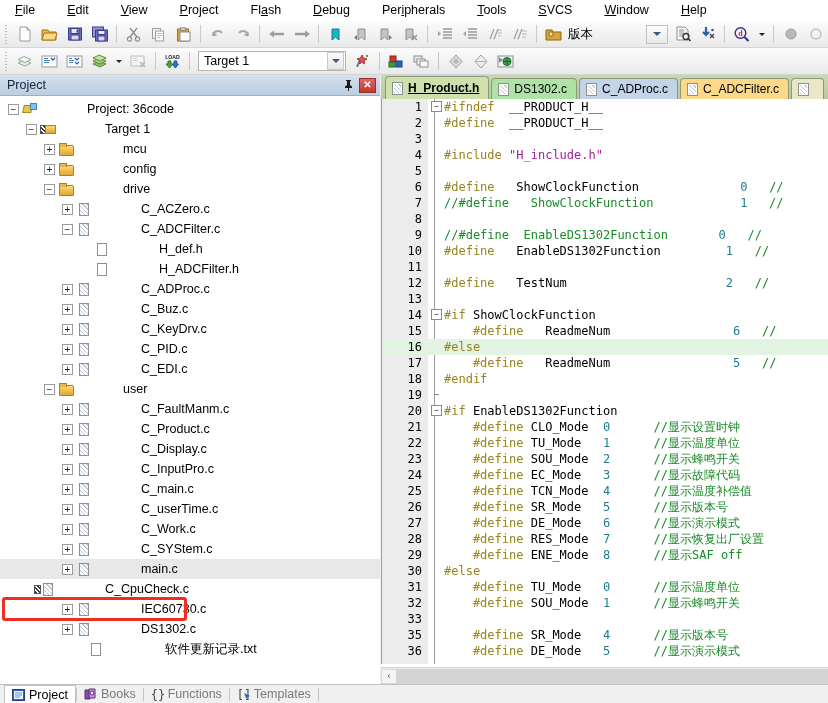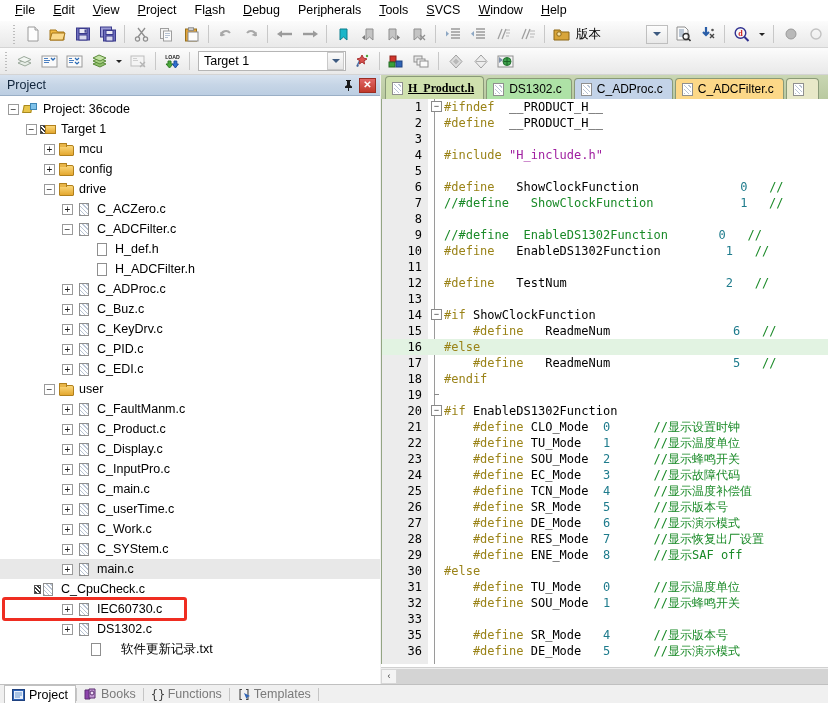--- a/index.html
+++ b/index.html
@@ -14,37 +14,38 @@
   }
   #app { position: relative; width: 828px; height: 703px; background: #f0f0f0; }
 
   
   .menubar {
     position: absolute; top: 0; left: 0; width: 828px; height: 21px;
     background: #ffffff;
     display: flex; align-items: center;
     padding-left: 6px;
     border-bottom: 1px solid #ffffff;
+    gap: 14px;
   }
   .menu-item {
     padding: 2px 9px 2px 9px;
     font-size: 12.5px; color: #000;
     white-space: nowrap;
     cursor: default;
   }
   .menu-item .u { text-decoration: underline; }
 
   
   .toolbar {
     position: absolute; left: 0; width: 828px;
     background: linear-gradient(to bottom, #fcfcfc 0%, #f2f2f2 50%, #e9e9e9 100%);
     border-bottom: 1px solid #d4d4d4;
     display: flex; align-items: center;
   }
-  #toolbar1 { top: 21px; height: 27px; padding-left: 8px; }
+  #toolbar1 { top: 21px; height: 27px; }
   #toolbar2 { top: 48px; height: 27px; }
   .tb-grip {
     width: 7px; height: 19px; margin: 0 2px 0 3px;
     background-image: repeating-linear-gradient(to bottom, #bdbdbd 0 1px, transparent 1px 3px);
     background-size: 2px 100%; background-repeat: no-repeat;
     background-position: 2px 0;
   }
   .tb-btn {
     width: 23px; height: 22px;
     display: flex; align-items: center; justify-content: center;
@@ -119,21 +120,21 @@
     font-size: 12.5px; white-space: nowrap; position: relative;
   }
   .tnode .expander {
     width: 11px; height: 11px; margin-right: 3px;
     border: 1px solid #9a9a9a; background: #fff;
     display:flex;align-items:center;justify-content:center;
     font-size: 10px; line-height: 9px; color: #1a1a1a;
     flex: 0 0 auto;
   }
   .tnode .expander.none { border: none; background: transparent; }
-  .tnode .tlabel { padding-left: 4px; }
+  .tnode .tlabel { padding-left: 4px; margin-left: 44px; }
   .tnode.sel-gray { background: #e8e8e8; }
 
   .ico-proj, .ico-tgt, .ico-folder, .ico-cfile, .ico-hfile {
     width: 16px; height: 15px; flex: 0 0 auto; position: relative; margin-right: 1px;
   }
   .ico-folder::before {
     content:""; position:absolute; left:1px; top:3px; width:13px; height:9px;
     background: linear-gradient(to bottom,#fbd77a,#e3a72f);
     border: 1px solid #b1801c; border-radius: 1px 2px 1px 1px;
   }
@@ -171,21 +172,21 @@
     padding-left: 4px;
     overflow: hidden;
   }
   .tab {
     height: 21px; margin-right: 2px; padding: 0 9px 0 6px;
     display: flex; align-items: center; gap: 5px;
     border: 1px solid #8a9a78; border-bottom: none;
     border-radius: 4px 4px 0 0;
     font-size: 12px; white-space: nowrap;
   }
-  .tab.active { height: 23px; font-weight: bold; font-family: Liberation Serif, serif; }
+  .tab.active { height: 23px; font-weight: bold; }
   .tab .tab-label.active-underline { text-decoration: underline; }
   .tab-ico {
     width: 11px; height: 13px; background:#fff; border:1px solid #8f8f8f; position: relative; flex:0 0 auto;
   }
   .tab-ico .hatch { position:absolute; inset:1px; background-image: repeating-linear-gradient(45deg,#b9c4d4 0 1px, transparent 1px 3px); }
 
   .code-wrap {
     position: absolute; top: 24px; left: 0; width: 447px; height: 565px;
     background: #ffffff; border-left: 1px solid #93a583;
     overflow: hidden;

